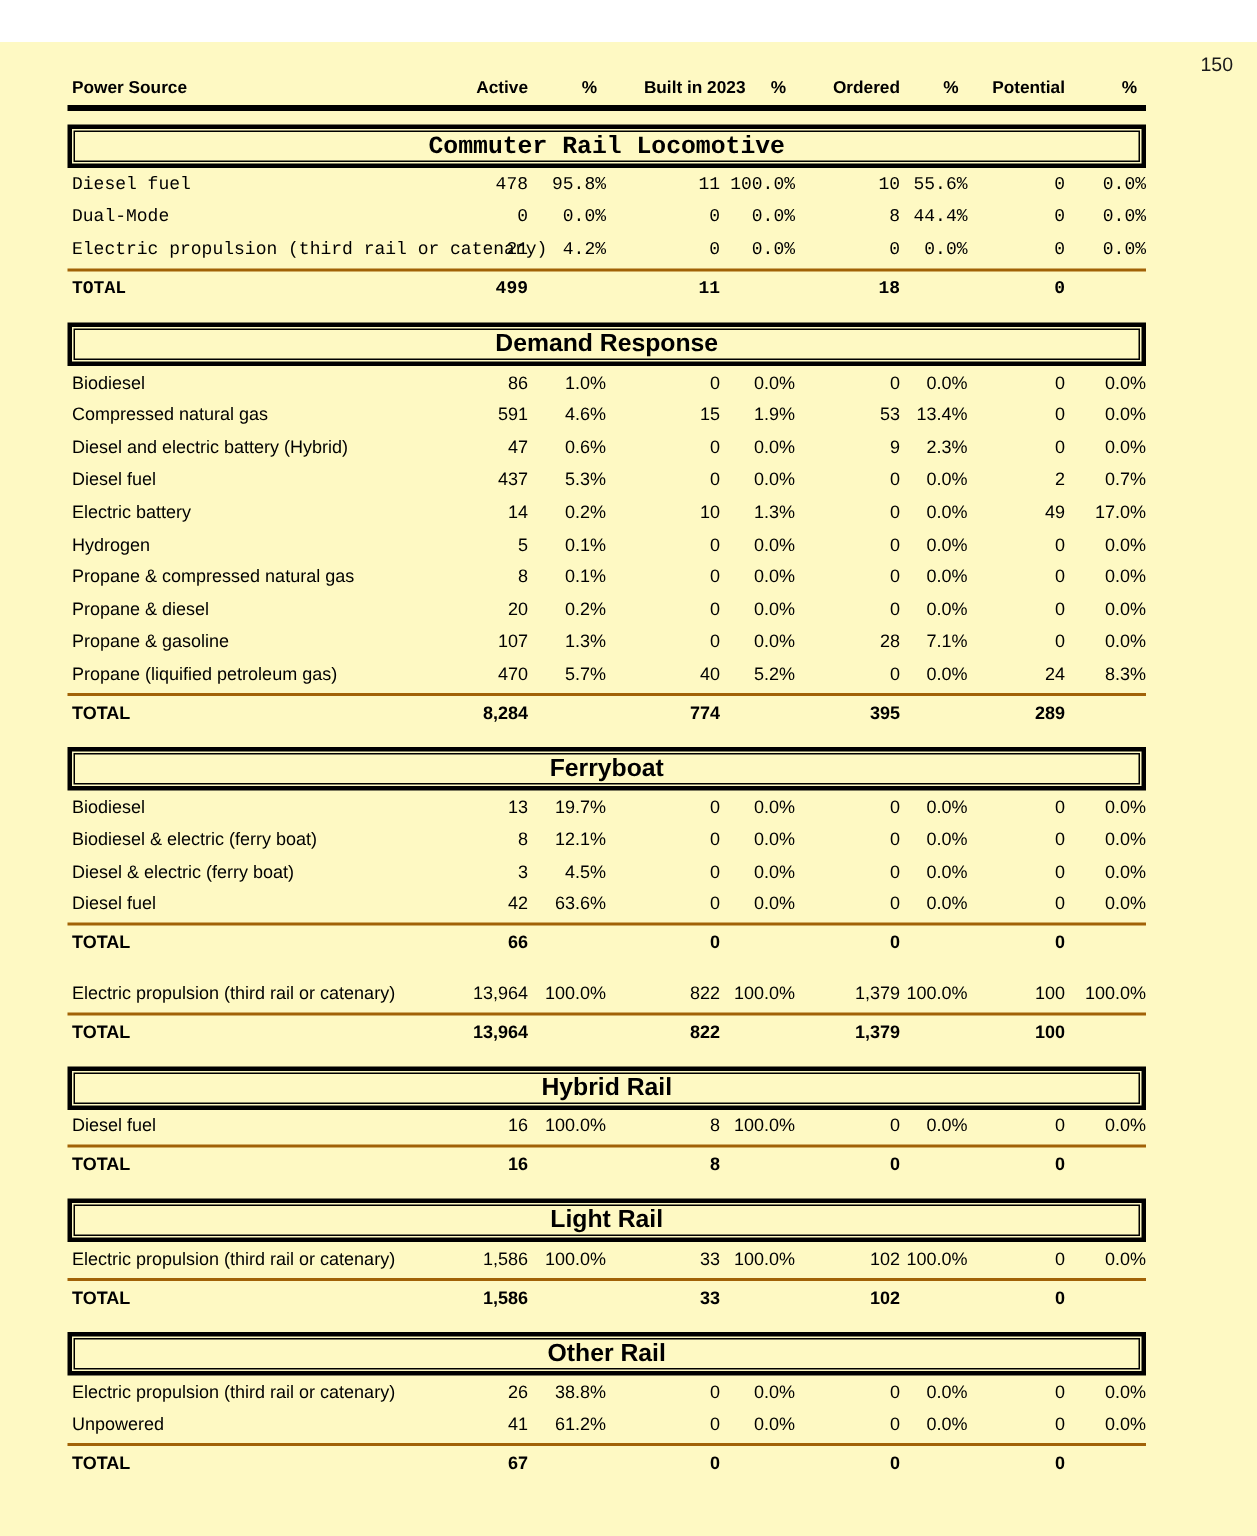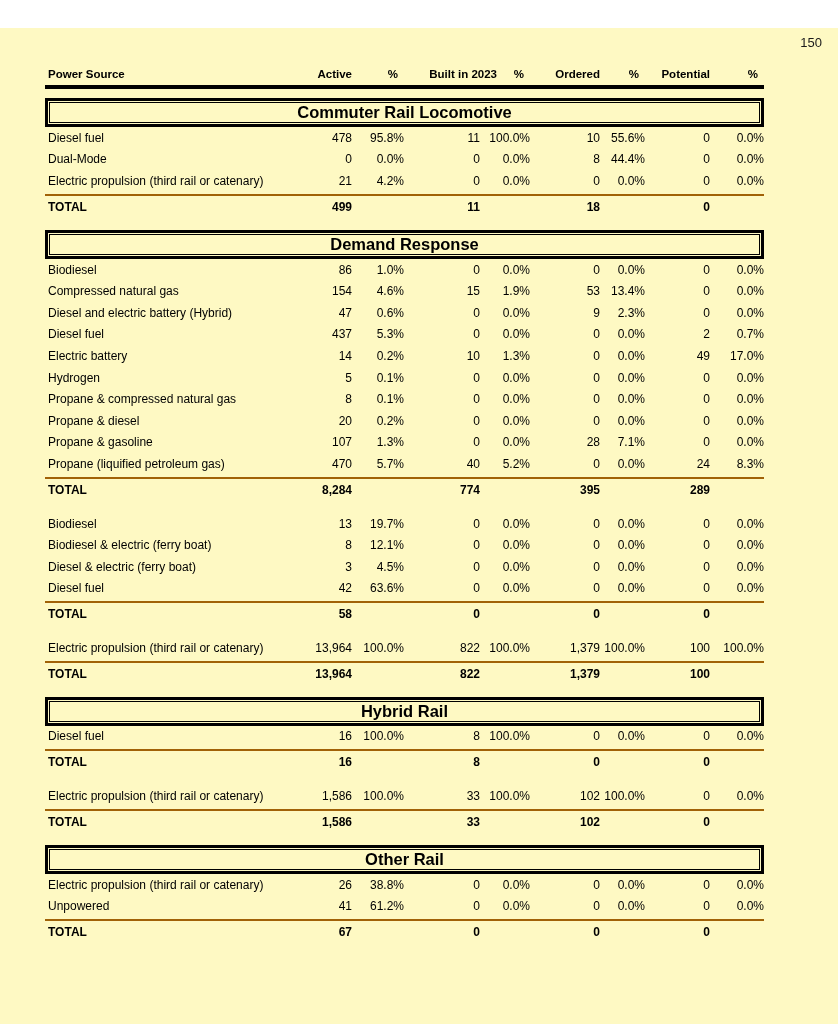--- a/index.html
+++ b/index.html
@@ -12,39 +12,39 @@
     overflow:hidden;
     box-sizing:border-box;
     margin-top:28px;
   }
   .page-number {
     position:absolute; top:7px; right:16px;
     font-size:13px; color:#1a1a1a;
   }
   .content {
     margin-left:45px; width:719px;
-    padding-top:36px;
+    padding-top:21px;
   }
   .hdr-row, .row { display:grid; }
   .hdr-row {
     grid-template-columns:250px 57px 52px 93px 33px 70px 45px 65px 54px;
     font-weight:bold; font-size:11.5px;
     height:16px; align-items:end;
   }
   .row {
     grid-template-columns:250px 57px 52px 76px 50px 70px 45px 65px 54px;
     font-size:12px;
     height:21.6px; align-items:center;
   }
   .hdr-row .c, .row .c { text-align:right; white-space:nowrap; }
   .hdr-row .label, .row .label { text-align:left; padding-left:3px; }
   .pct-h { padding-right:6px; }
   .hdr-rule { height:4px; background:#000000; margin-top:5px; }
   .section { margin-top:12px; }
-  .section:first-child { margin-top:9px; }
+  .section:first-child { margin-top:9px;font-family:Liberation Mono, monospace; }
   .sec-outer { border:3px solid #000000; padding:1px; }
   .sec-inner {
     border:1px solid #000000;
     text-align:center; font-weight:bold; font-size:16.5px;
     line-height:19px;
   }
   .section .row:first-of-type { margin-top:2px; }
   .total-row {
     margin-top:2px;
     border-top:2px solid #a16207;
@@ -132,21 +132,21 @@
             <div class="c num">1.0%</div>
             <div class="c num">0</div>
             <div class="c num">0.0%</div>
             <div class="c num">0</div>
             <div class="c num">0.0%</div>
             <div class="c num">0</div>
             <div class="c num">0.0%</div>
           </div>
           <div class="row">
             <div class="c label">Compressed natural gas</div>
-            <div class="c num">154</div>
+            <div class="c num">591</div>
             <div class="c num">4.6%</div>
             <div class="c num">15</div>
             <div class="c num">1.9%</div>
             <div class="c num">53</div>
             <div class="c num">13.4%</div>
             <div class="c num">0</div>
             <div class="c num">0.0%</div>
           </div>
           <div class="row">
             <div class="c label">Diesel and electric battery (Hybrid)</div>
@@ -242,20 +242,23 @@
             <div class="c num"></div>
             <div class="c num">774</div>
             <div class="c num"></div>
             <div class="c num">395</div>
             <div class="c num"></div>
             <div class="c num">289</div>
             <div class="c num"></div>
           </div>
         </div>
         <div class="section">
+          <div class="sec-outer">
+            <div class="sec-inner">Ferryboat</div>
+          </div>
           <div class="row">
             <div class="c label">Biodiesel</div>
             <div class="c num">13</div>
             <div class="c num">19.7%</div>
             <div class="c num">0</div>
             <div class="c num">0.0%</div>
             <div class="c num">0</div>
             <div class="c num">0.0%</div>
             <div class="c num">0</div>
             <div class="c num">0.0%</div>
@@ -288,21 +291,21 @@
             <div class="c num">63.6%</div>
             <div class="c num">0</div>
             <div class="c num">0.0%</div>
             <div class="c num">0</div>
             <div class="c num">0.0%</div>
             <div class="c num">0</div>
             <div class="c num">0.0%</div>
           </div>
           <div class="row total-row">
             <div class="c label">TOTAL</div>
-            <div class="c num">58</div>
+            <div class="c num">66</div>
             <div class="c num"></div>
             <div class="c num">0</div>
             <div class="c num"></div>
             <div class="c num">0</div>
             <div class="c num"></div>
             <div class="c num">0</div>
             <div class="c num"></div>
           </div>
         </div>
         <div class="section">
@@ -350,20 +353,23 @@
             <div class="c num"></div>
             <div class="c num">8</div>
             <div class="c num"></div>
             <div class="c num">0</div>
             <div class="c num"></div>
             <div class="c num">0</div>
             <div class="c num"></div>
           </div>
         </div>
         <div class="section">
+          <div class="sec-outer">
+            <div class="sec-inner">Light Rail</div>
+          </div>
           <div class="row">
             <div class="c label">Electric propulsion (third rail or catenary)</div>
             <div class="c num">1,586</div>
             <div class="c num">100.0%</div>
             <div class="c num">33</div>
             <div class="c num">100.0%</div>
             <div class="c num">102</div>
             <div class="c num">100.0%</div>
             <div class="c num">0</div>
             <div class="c num">0.0%</div>

